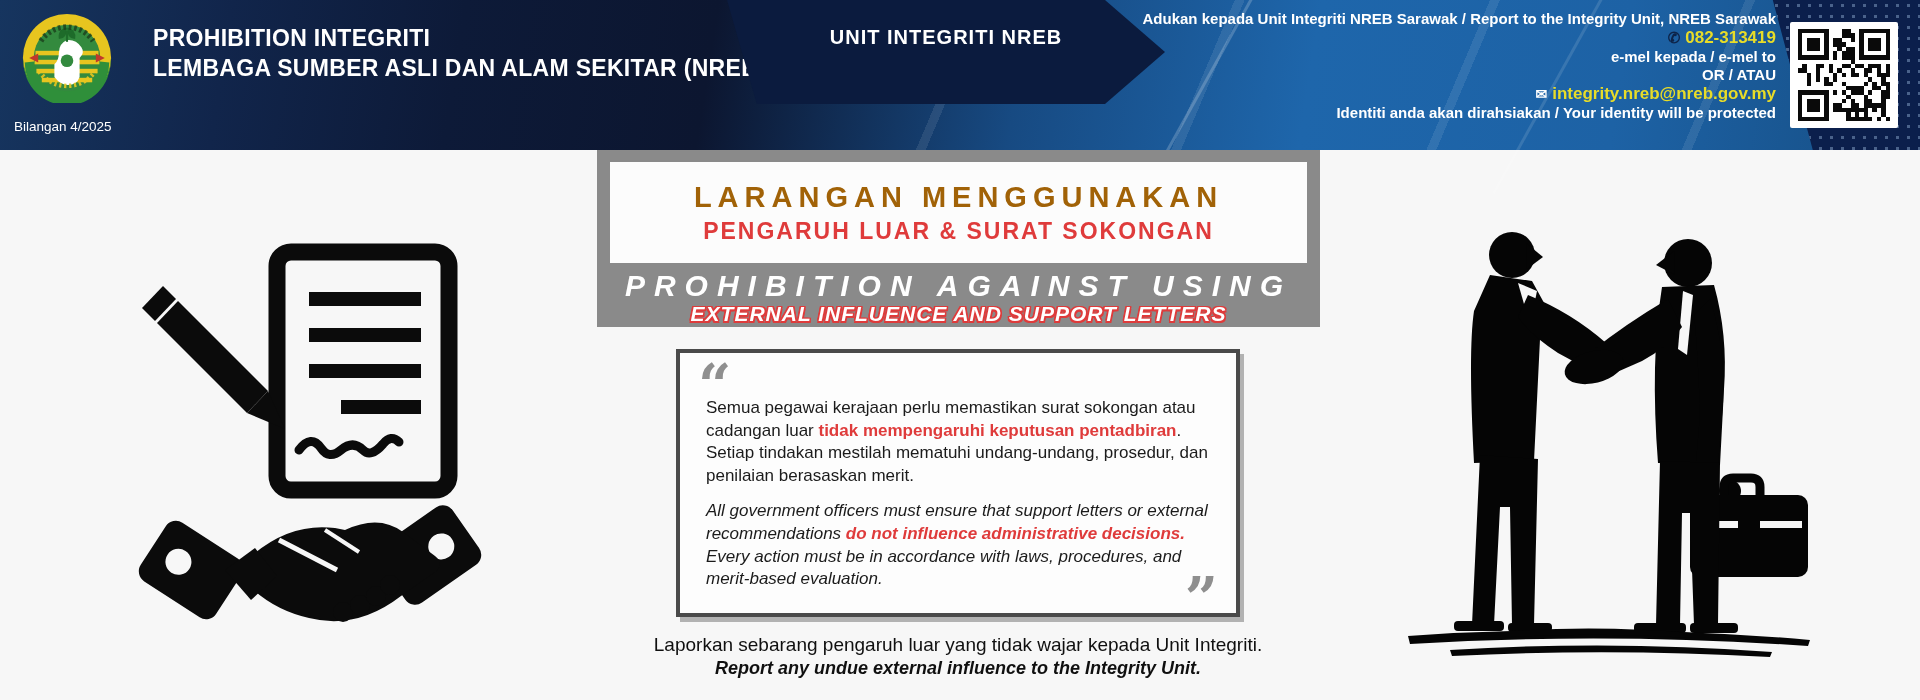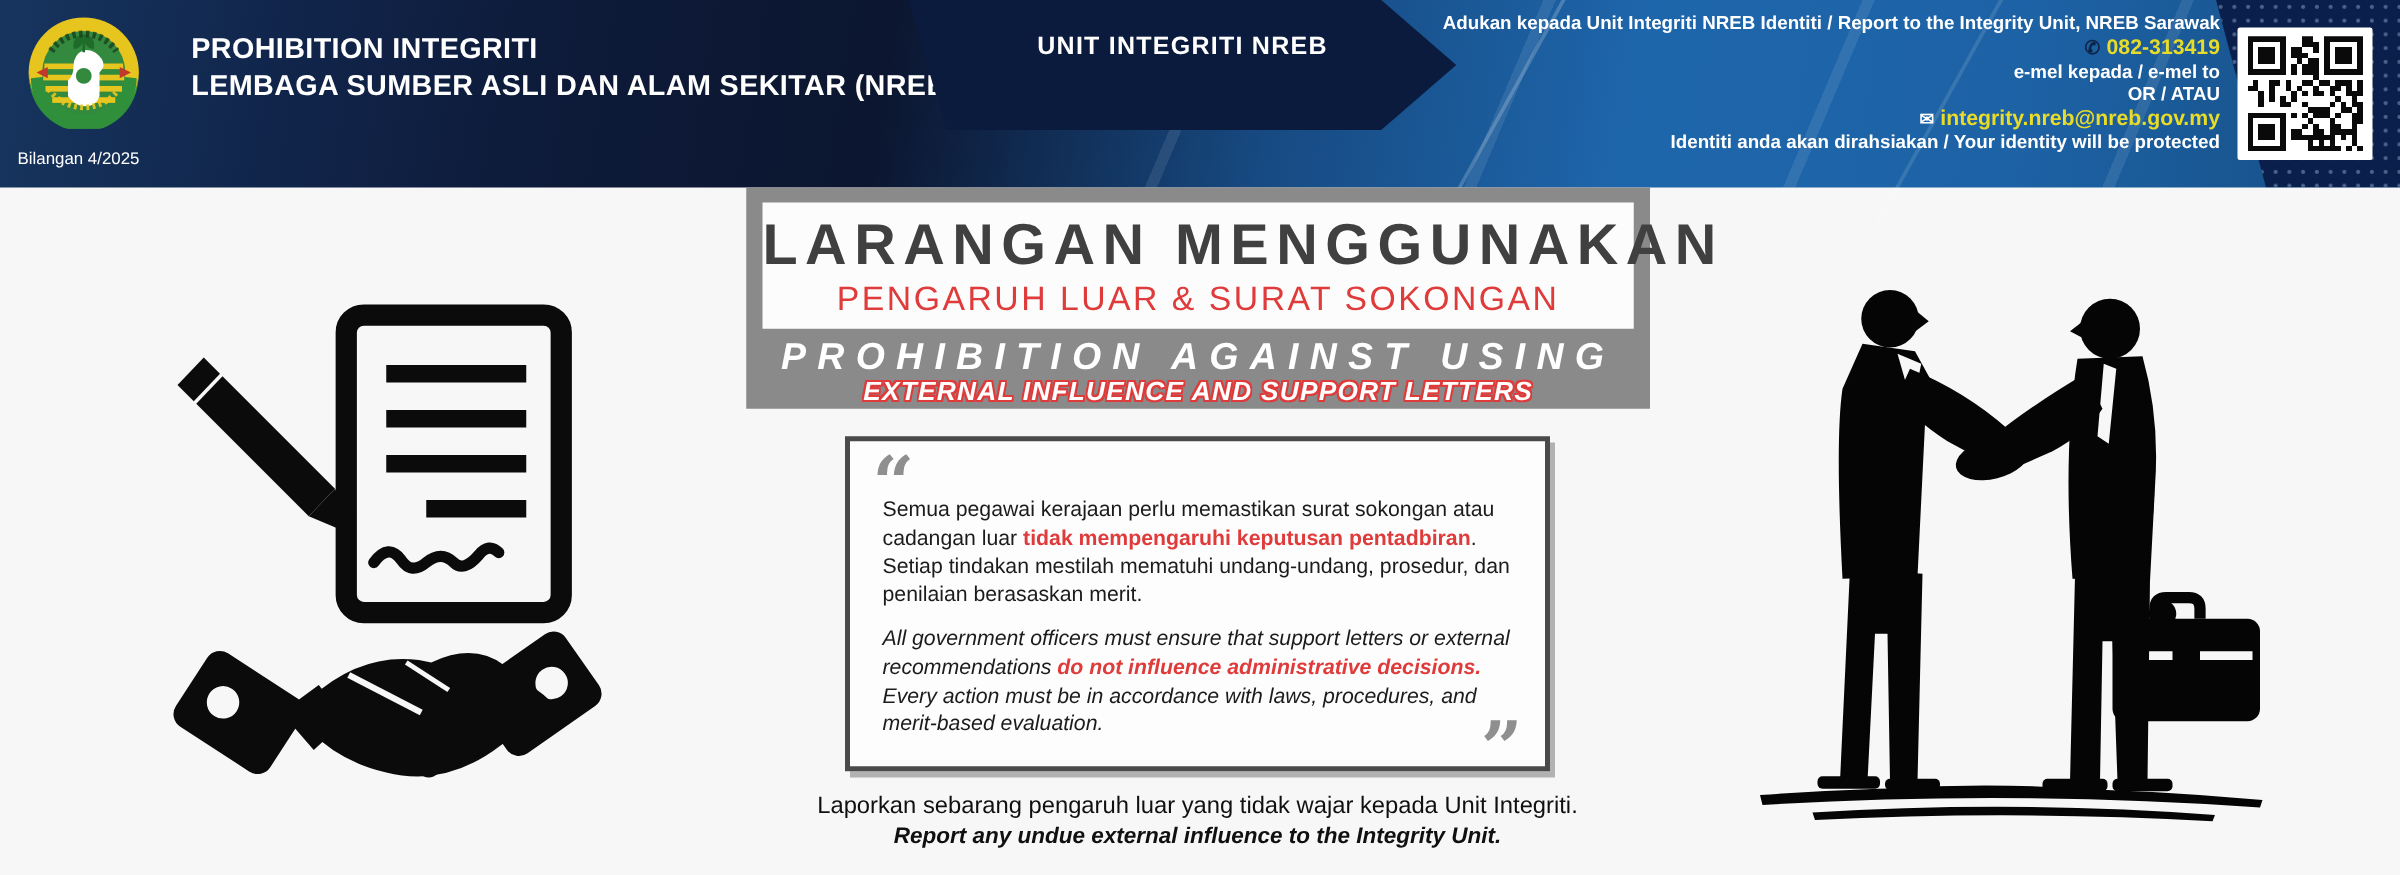--- a/index.html
+++ b/index.html
@@ -34,22 +34,22 @@
     background-size:11px 11px;clip-path:polygon(8% 0,100% 0,100% 100%,33% 100%);}
   .qr{position:absolute;left:1790px;top:22px;width:108px;height:106px;background:#fff;
     border-radius:2px;padding:7px;box-sizing:border-box;}
   .qr svg{width:100%;height:100%;display:block;}
 
   
   .title-block{position:absolute;left:597px;top:150px;width:723px;height:177px;background:#8a8a8a;
     text-align:center;}
   .title-white{position:absolute;left:13px;right:13px;top:12px;height:101px;background:#fcfcfc;
     display:flex;flex-direction:column;justify-content:center;}
-  .t-ms1{font-size:46px;font-weight:800;color:#404040;letter-spacing:6px;line-height:1;white-space:nowrap;}
-  .t-ms2{font-size:27px;font-weight:400;color:#df3b3b;letter-spacing:2px;line-height:1;margin-top:8px;white-space:nowrap;}
+  .t-ms1{font-size:29px;font-weight:800;color:#a16207;letter-spacing:6px;line-height:1;white-space:nowrap;}
+  .t-ms2{font-size:23px;font-weight:700;color:#df3b3b;letter-spacing:2px;line-height:1;margin-top:8px;white-space:nowrap;}
   .t-en1{position:absolute;left:0;right:0;top:121px;font-size:30px;font-style:italic;font-weight:700;
     color:#fff;letter-spacing:9px;line-height:1;white-space:nowrap;}
   .t-en2{position:absolute;left:0;right:0;top:153px;font-size:21px;font-style:italic;font-weight:800;
     color:#fff;letter-spacing:1px;line-height:1;white-space:nowrap;
     text-shadow:-1.5px -1.5px 0 #df3b3b,1.5px -1.5px 0 #df3b3b,-1.5px 1.5px 0 #df3b3b,
       1.5px 1.5px 0 #df3b3b,0 -1.5px 0 #df3b3b,0 1.5px 0 #df3b3b,-1.5px 0 0 #df3b3b,1.5px 0 0 #df3b3b;}
 
   
   .quote-box{position:absolute;left:676px;top:349px;width:564px;height:268px;box-sizing:border-box;
     background:#fdfdfd;border:4px solid #4a4a4a;box-shadow:4px 5px 0 rgba(110,110,110,.5);}
@@ -114,21 +114,21 @@
     </div>
 
     <div class="issue">Bilangan 4/2025</div>
 
     <div class="chevron">
       <span>UNIT INTEGRITI NREB</span>
     </div>
 
     <div class="contact">
       <div>
-        <span>Adukan kepada Unit Integriti NREB Identiti</span><span> / </span><span class="em">Report to the Integrity Unit, NREB Sarawak</span>
+        <span>Adukan kepada Unit Integriti NREB Sarawak</span><span> / </span><span class="em">Report to the Integrity Unit, NREB Sarawak</span>
       </div>
       <div class="hl-line">
         <span class="phone-ic">✆</span><span>082-313419</span>
       </div>
       <div>e-mel kepada / e-mel to</div>
       <div>OR / ATAU</div>
       <div class="hl-line">
         <span class="mail-ic">✉</span><span>integrity.nreb@nreb.gov.my</span>
       </div>
       <div class="em">

